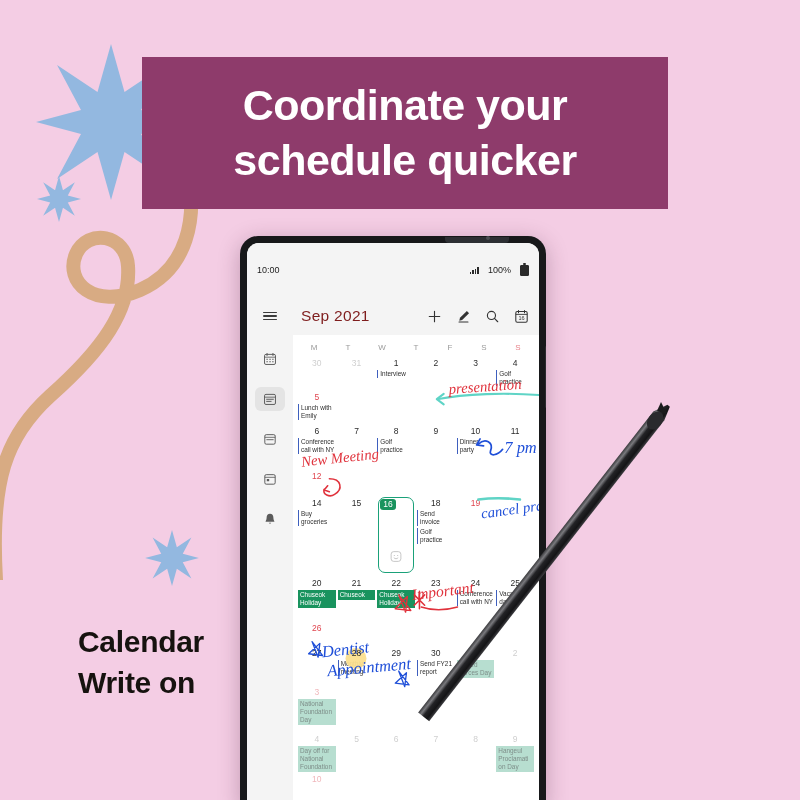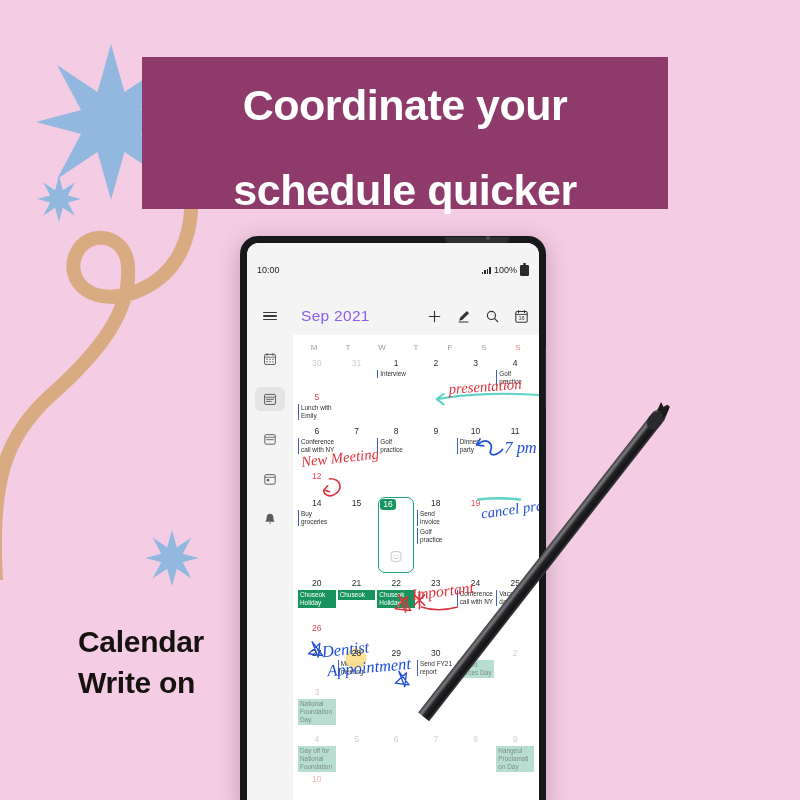--- a/index.html
+++ b/index.html
@@ -15,21 +15,21 @@
   .swirl{position:absolute;border:0;}
 
   
   .banner{
     position:absolute;left:142px;top:57px;width:526px;height:152px;
     background:#8e3b6b;
     display:flex;flex-direction:column;align-items:center;justify-content:center;
   }
   .banner .line{
     color:#ffffff;font-size:43px;font-weight:bold;line-height:1.27;
-    letter-spacing:-0.5px;white-space:nowrap;margin-top:30px;
+    letter-spacing:-0.5px;white-space:nowrap;
   }
 
   
   .caption{position:absolute;left:78px;top:622px;}
   .caption .cline{
     color:#16120f;font-size:30px;font-weight:bold;line-height:1.35;
     letter-spacing:-0.3px;white-space:nowrap;
   }
 
   
@@ -48,35 +48,35 @@
     background:#2d2f33;border-radius:0 0 4px 4px;
   }
   .hinge-dot{position:absolute;left:246px;top:0px;width:4px;height:4px;background:#4b4e53;border-radius:50%;}
   .side-btn{position:absolute;right:-2px;top:110px;width:3px;height:62px;background:#2b2c2f;border-radius:2px;}
 
   
   .statusbar{
     height:22px;display:flex;align-items:center;justify-content:space-between;
     padding:16px 10px;font-size:9px;color:#1d1d1d;background:#f4f4f4;
   }
-  .sb-right{display:flex;align-items:center;gap:3px;}
+  .sb-right{display:flex;align-items:center;gap:9px;}
   .bars{display:inline-flex;align-items:flex-end;gap:1px;height:7px;}
   .bars i{display:block;width:1.5px;background:#2a2a2a;}
   .bars i:nth-child(1){height:2px;} .bars i:nth-child(2){height:3.5px;}
   .bars i:nth-child(3){height:5px;} .bars i:nth-child(4){height:7px;}
   .batt{width:7px;height:9px;border:1px solid #2a2a2a;border-radius:1px;position:relative;background:#2a2a2a;}
   .batt:after{content:"";position:absolute;left:2px;top:-2.5px;width:3px;height:1.5px;background:#2a2a2a;border-radius:1px;}
 
   
   .apphead{
     height:38px;display:flex;align-items:center;background:#f4f4f4;padding:0 10px 0 0;
   }
   .hamb{width:46px;display:flex;align-items:center;justify-content:center;}
   .hamb span{display:block;width:14px;height:1.6px;background:#3b3b3b;margin:2px 0;border-radius:1px;}
-  .apptitle{font-size:15.5px;color:#8b5cf6;margin-left:8px;letter-spacing:.3px;}
+  .apptitle{font-size:15.5px;color:#7f1d1d;margin-left:8px;letter-spacing:.3px;}
   .headicons{margin-left:auto;display:flex;align-items:center;gap:14px;}
   .hicon{width:15px;height:15px;display:block;color:#333;}
 
   
   .appbody{display:flex;height:calc(100% - 60px);background:#fff;}
   .rail{
     width:46px;background:#f4f4f4;padding-top:12px;
     display:flex;flex-direction:column;align-items:center;gap:16px;
   }
   .railbtn{width:30px;height:24px;display:flex;align-items:center;justify-content:center;border-radius:6px;}

